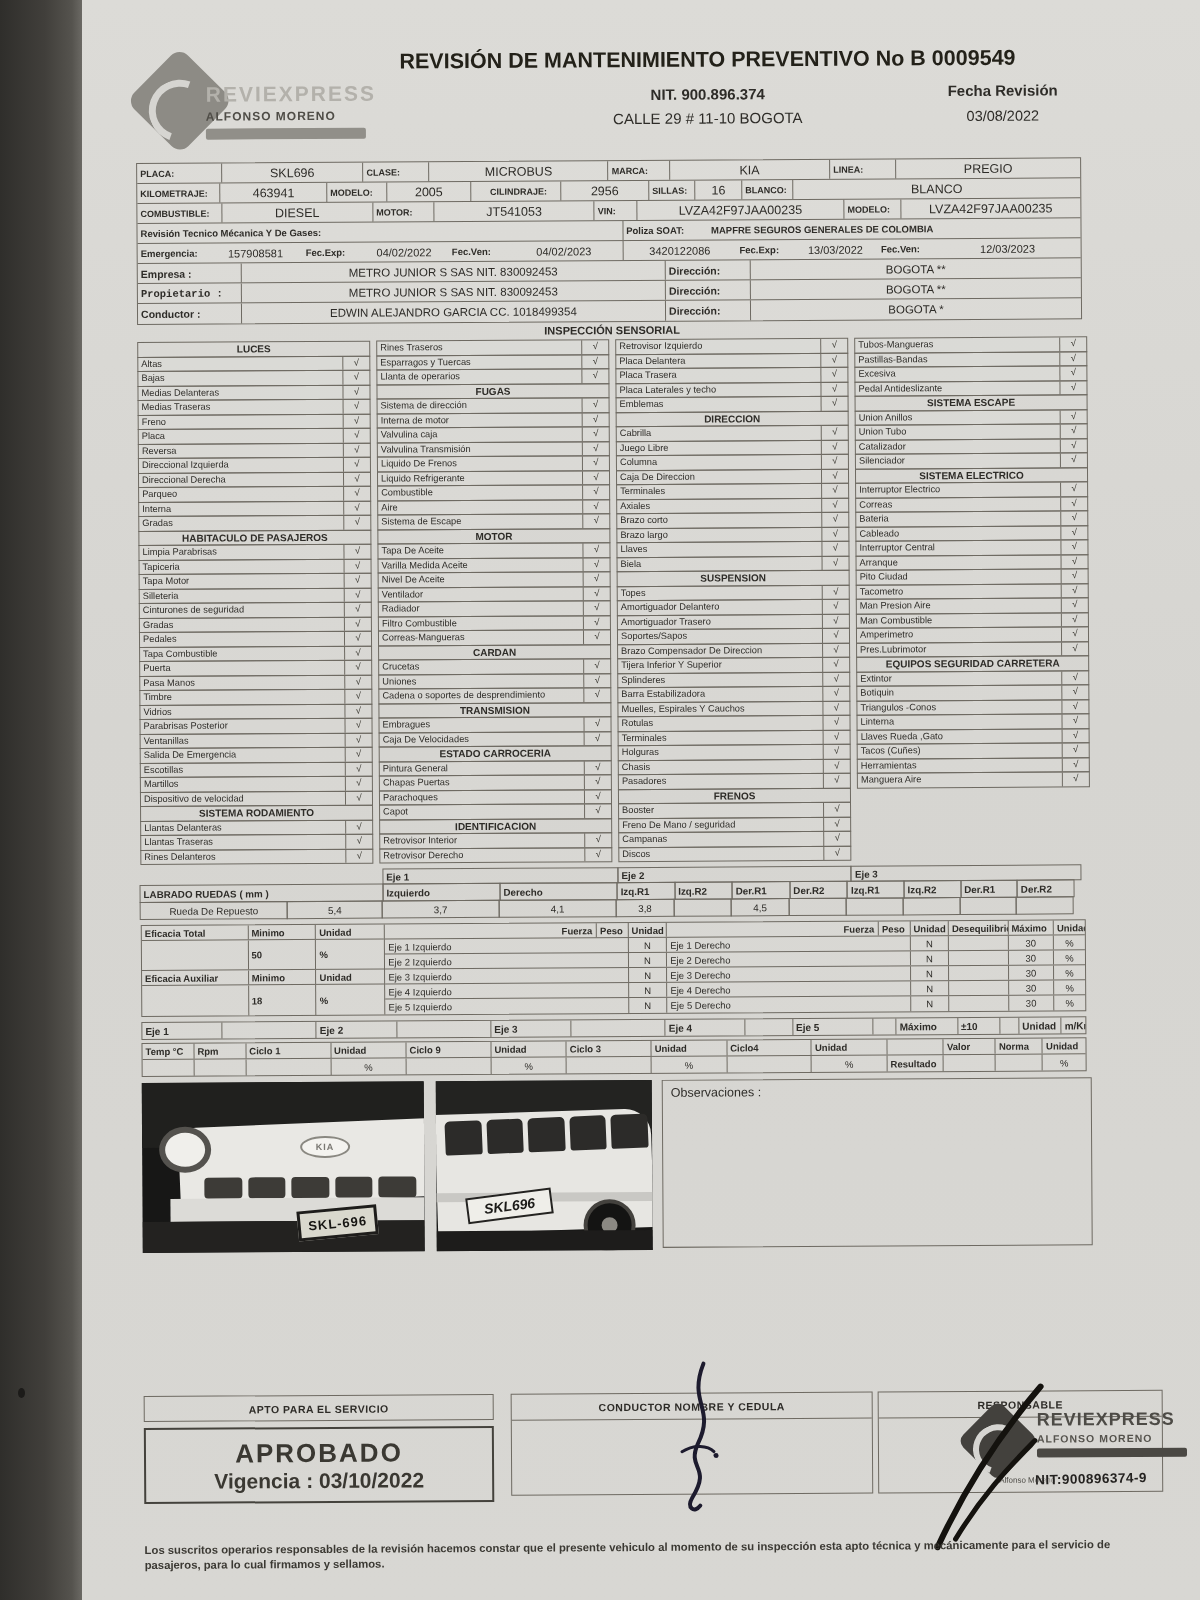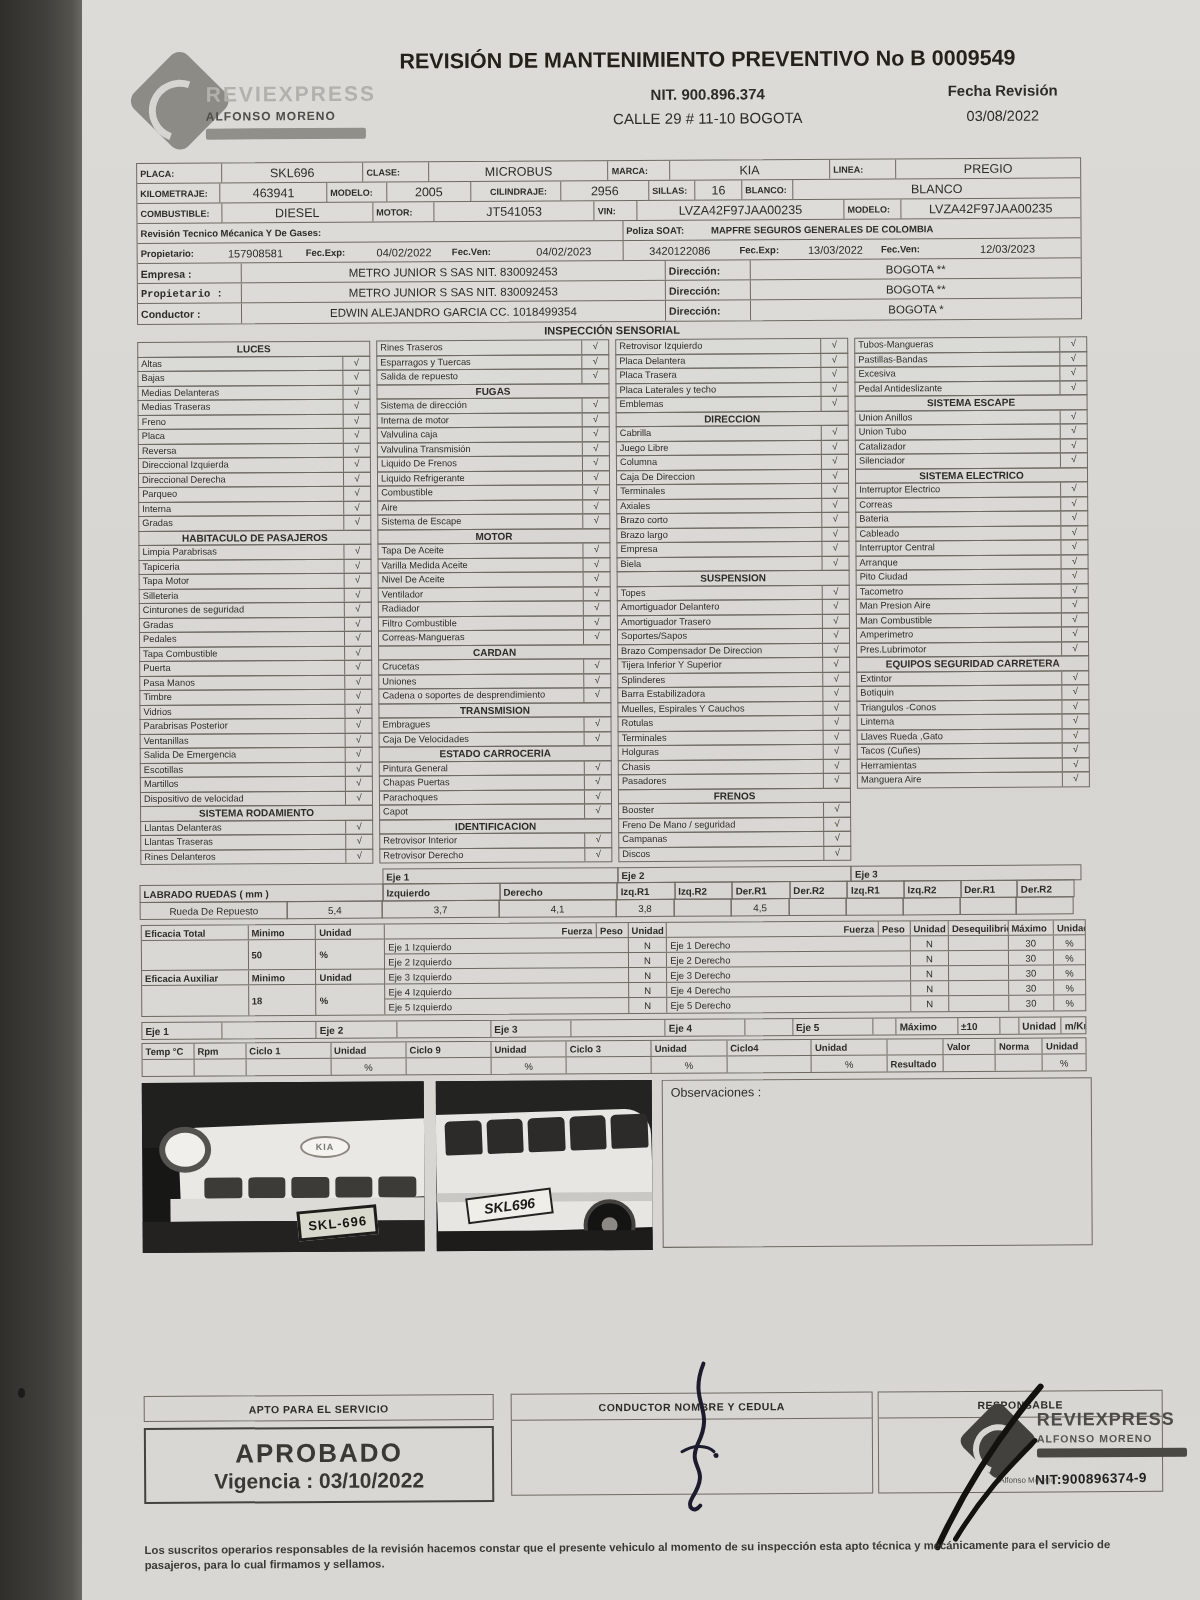--- a/index.html
+++ b/index.html
@@ -212,21 +212,21 @@
           <div class="tcell val" style="width: 22%;">LVZA42F97JAA00235</div>
           <div class="tcell lab" style="width: 6%;">MODELO:</div>
           <div class="tcell val" style="width: 19%;">LVZA42F97JAA00235</div>
         </div>
         <div class="trow vrow sm">
           <div class="tcell lab" style="width: 51.5%;">Revisión Tecnico Mécanica Y De Gases:</div>
           <div class="tcell lab nbr" style="width: 9%;">Poliza SOAT:</div>
           <div class="tcell lab" style="width: 39.5%;">MAPFRE SEGUROS GENERALES DE COLOMBIA</div>
         </div>
         <div class="trow vrow sm">
-          <div class="tcell lab nbr" style="width: 7.5%;">Propietario:</div>
+          <div class="tcell lab nbr" style="width: 7.5%;">Emergencia:</div>
           <div class="tcell val nbr" style="width: 10%;">157908581</div>
           <div class="tcell lab nbr" style="width: 6%;">Fec.Exp:</div>
           <div class="tcell val nbr" style="width: 9.5%;">04/02/2022</div>
           <div class="tcell lab nbr" style="width: 6%;">Fec.Ven:</div>
           <div class="tcell val" style="width: 12.5%;">04/02/2023</div>
           <div class="tcell val nbr" style="width: 12%;">3420122086</div>
           <div class="tcell lab nbr" style="width: 6%;">Fec.Exp:</div>
           <div class="tcell val nbr" style="width: 9%;">13/03/2022</div>
           <div class="tcell lab nbr" style="width: 6%;">Fec.Ven:</div>
           <div class="tcell val" style="width: 15.5%;">12/03/2023</div>
@@ -394,21 +394,21 @@
       <div class="check-col">
             <div class="cl-row">
               <span class="cl-lab">Rines Traseros</span>
               <span class="cl-chk">√</span>
             </div>
             <div class="cl-row">
               <span class="cl-lab">Esparragos y Tuercas</span>
               <span class="cl-chk">√</span>
             </div>
             <div class="cl-row">
-              <span class="cl-lab">Salida de repuesto</span>
+              <span class="cl-lab">Llanta de operarios</span>
               <span class="cl-chk">√</span>
             </div>
             <div class="cl-hdr">FUGAS</div>
             <div class="cl-row">
               <span class="cl-lab">Sistema de dirección</span>
               <span class="cl-chk">√</span>
             </div>
             <div class="cl-row">
               <span class="cl-lab">Interna de motor</span>
               <span class="cl-chk">√</span>
@@ -567,21 +567,21 @@
             </div>
             <div class="cl-row">
               <span class="cl-lab">Brazo corto</span>
               <span class="cl-chk">√</span>
             </div>
             <div class="cl-row">
               <span class="cl-lab">Brazo largo</span>
               <span class="cl-chk">√</span>
             </div>
             <div class="cl-row">
-              <span class="cl-lab">Empresa</span>
+              <span class="cl-lab">Llaves</span>
               <span class="cl-chk">√</span>
             </div>
             <div class="cl-row">
               <span class="cl-lab">Biela</span>
               <span class="cl-chk">√</span>
             </div>
             <div class="cl-hdr">SUSPENSION</div>
             <div class="cl-row">
               <span class="cl-lab">Topes</span>
               <span class="cl-chk">√</span>

